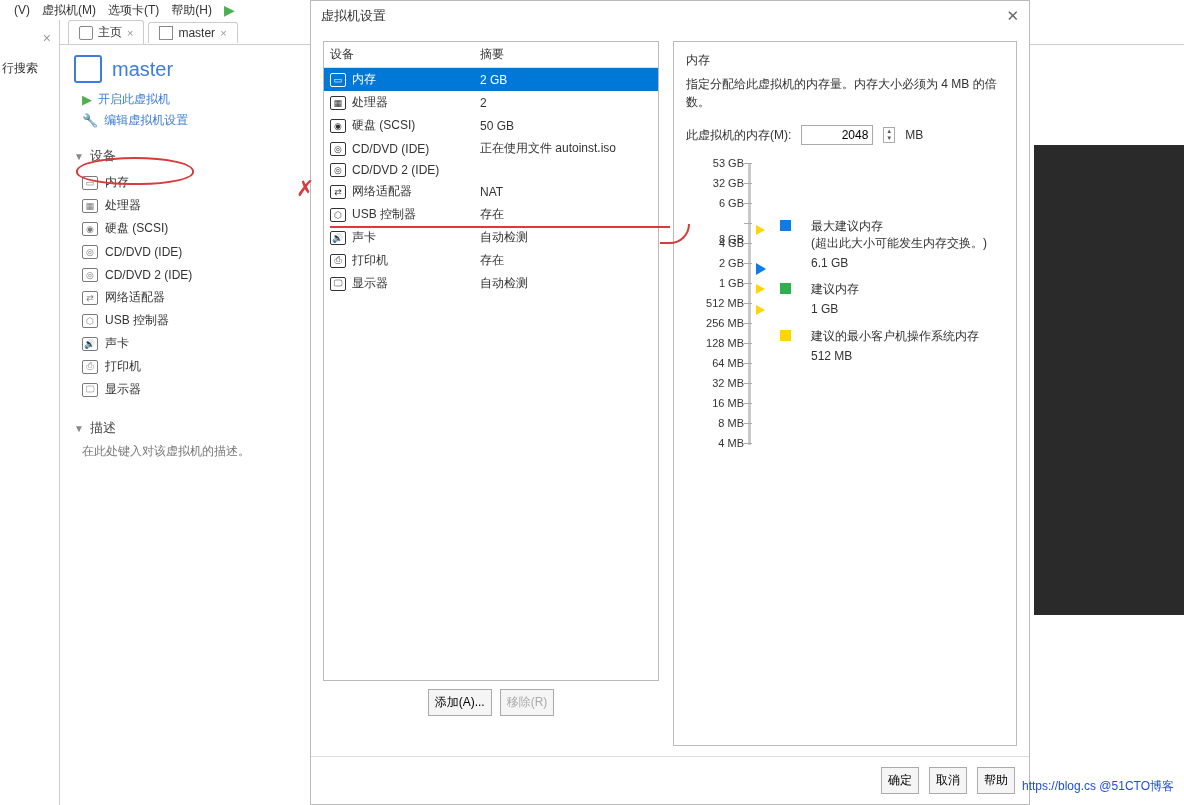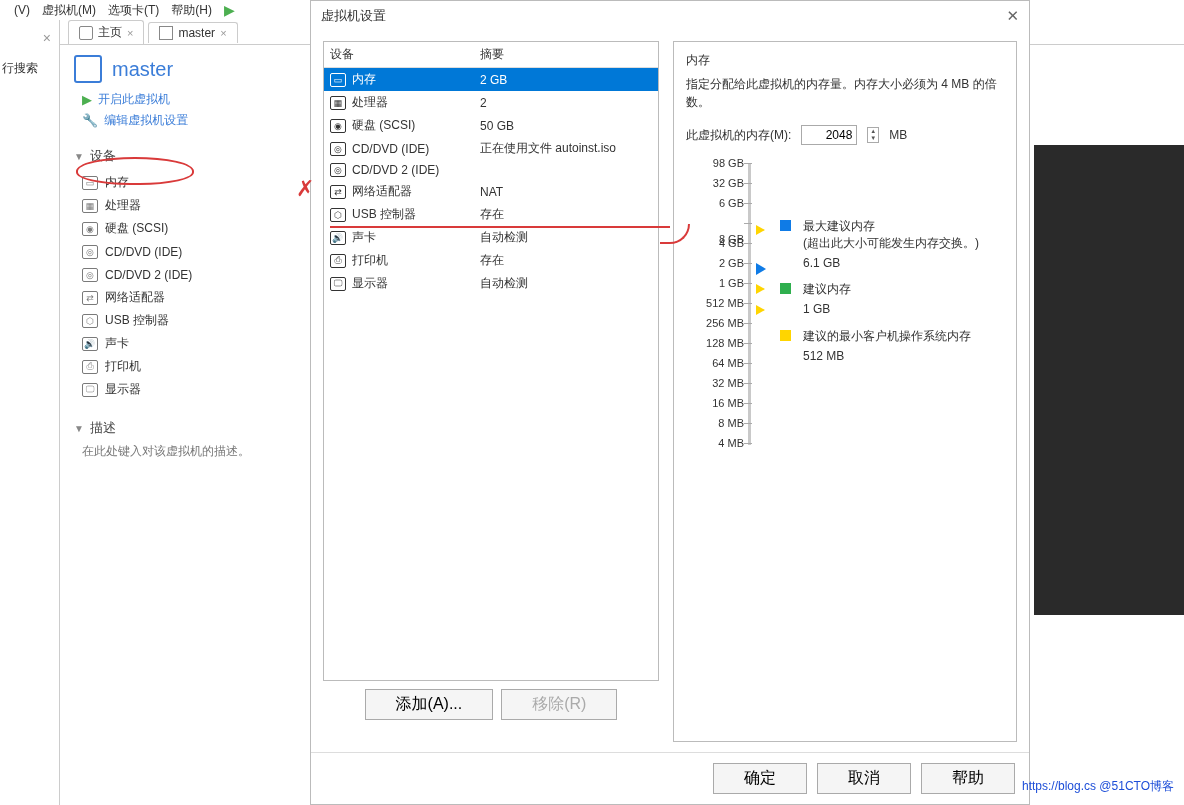--- a/index.html
+++ b/index.html
@@ -46,40 +46,40 @@
 .hw-table { border: 1px solid #bbb; height: 640px; overflow: hidden; }
 .hw-hdr { display: flex; font-size: 12px; color: #333; border-bottom: 1px solid #ddd; }
 .hw-hdr > div { padding: 4px 6px; }
 .c-dev { width: 150px; }
 .c-sum { flex: 1; }
 .hw-row { display: flex; align-items: center; font-size: 12px; padding: 1px 0; }
 .hw-row.sel { background: #0078d7; color: #fff; }
 .hw-row > div { padding: 2px 6px; }
 .hw-row .dev-icon { border-color: currentColor; color: inherit; }
 .add-remove { display: flex; gap: 8px; justify-content: center; margin-top: 8px; }
-.btn { border: 1px solid #aaa; background: #f5f5f5; padding: 4px 30px; font-size: 16px; cursor: pointer; }
+.btn { border: 1px solid #aaa; background: #f5f5f5; padding: 4px 6px; font-size: 12px; cursor: pointer; }
 .btn.disabled { color: #aaa; }
 .dlg-right { flex: 1; border: 1px solid #bbb; padding: 10px 12px 18px 12px; }
 .mem-title { font-size: 12px; color: #333; }
 .mem-desc { margin-top: 6px; line-height: 1.5; }
 .mem-input-row { display: flex; align-items: center; gap: 10px; margin: 14px 0 18px 0; }
-.mem-input-row input { width: 56px; text-align: right; padding: 2px 4px; border: 1px solid #aaa; font-size: 12px; }
+.mem-input-row input { width: 72px; text-align: right; padding: 2px 4px; border: 1px solid #aaa; font-size: 12px; }
 .spinner { display: flex; flex-direction: column; border: 1px solid #aaa; }
 .spinner span { font-size: 6px; padding: 0 2px; line-height: 7px; color: #555; }
 .unit { color: #333; }
 .mem-slider { position: relative; height: 300px; display: flex; }
 .slider-col { position: relative; width: 80px; }
 .slider-bar { position: absolute; left: 62px; top: 0; width: 3px; height: 282px; background: #c9c9c9; }
 .tick { position: absolute; left: 0; width: 58px; text-align: right; font-size: 11px; color: #333; }
 .tick-dash { position: absolute; left: 58px; width: 8px; height: 1px; background: #aaa; }
 .marker { position: absolute; left: 70px; width: 0; height: 0; }
 .m-blue { border-left: 10px solid #0f7be6; border-top: 6px solid transparent; border-bottom: 6px solid transparent; top: 100px; }
 .m-yellow { border-left: 9px solid #ffd500; border-top: 5px solid transparent; border-bottom: 5px solid transparent; }
 .legend { margin-left: 14px; font-size: 12px; }
-.leg-item { display: flex; align-items: flex-start; gap: 12px; margin-bottom: 10px; }
+.leg-item { display: flex; align-items: flex-start; gap: 20px; margin-bottom: 10px; }
 .leg-sq { width: 11px; height: 11px; margin-top: 2px; }
 .sq-b { background: #0f7be6; } .sq-g { background: #2faf4e; } .sq-y { background: #ffd500; }
 .leg-text { line-height: 1.4; }
 .leg-text .val { margin-top: 3px; }
 .dlg-footer { display: flex; gap: 10px; justify-content: flex-end; padding: 10px 14px; border-top: 1px solid #ddd; }
 
 
 .annot-circle { position: absolute; border: 2px solid #d93a3a; border-radius: 60% 60% 55% 55%; width: 118px; height: 28px; left: 76px; top: 157px; pointer-events: none; }
 .annot-x { position: absolute; left: 296px; top: 176px; color: #d93a3a; font-size: 22px; font-family: "Segoe Script", cursive; pointer-events: none; }
 .annot-line { position: absolute; left: 330px; top: 226px; right: ; width: 340px; height: 2px; background: #d93a3a; pointer-events: none; }
@@ -300,21 +300,21 @@
           <div class="spinner">
               <span>▲</span>
               <span>▼</span>
             </div>
           <span class="unit">MB</span>
         </div>
         <div class="mem-slider">
           <div class="slider-col">
             <div class="slider-bar"></div>
             <div id="ticks">
-                <div class="tick" style="top: -6px;">98 GB</div>
+                <div class="tick" style="top: -6px;">53 GB</div>
                 <div class="tick-dash" style="top: 0px;"></div>
                 <div class="tick" style="top: 14px;">32 GB</div>
                 <div class="tick-dash" style="top: 20px;"></div>
                 <div class="tick" style="top: 34px;">6 GB</div>
                 <div class="tick-dash" style="top: 40px;"></div>
                 <div class="tick" style="top: 70px;">8 GB</div>
                 <div class="tick-dash" style="top: 60px;"></div>
                 <div class="tick" style="top: 74px;">4 GB</div>
                 <div class="tick-dash" style="top: 80px;"></div>
                 <div class="tick" style="top: 94px;">2 GB</div>

